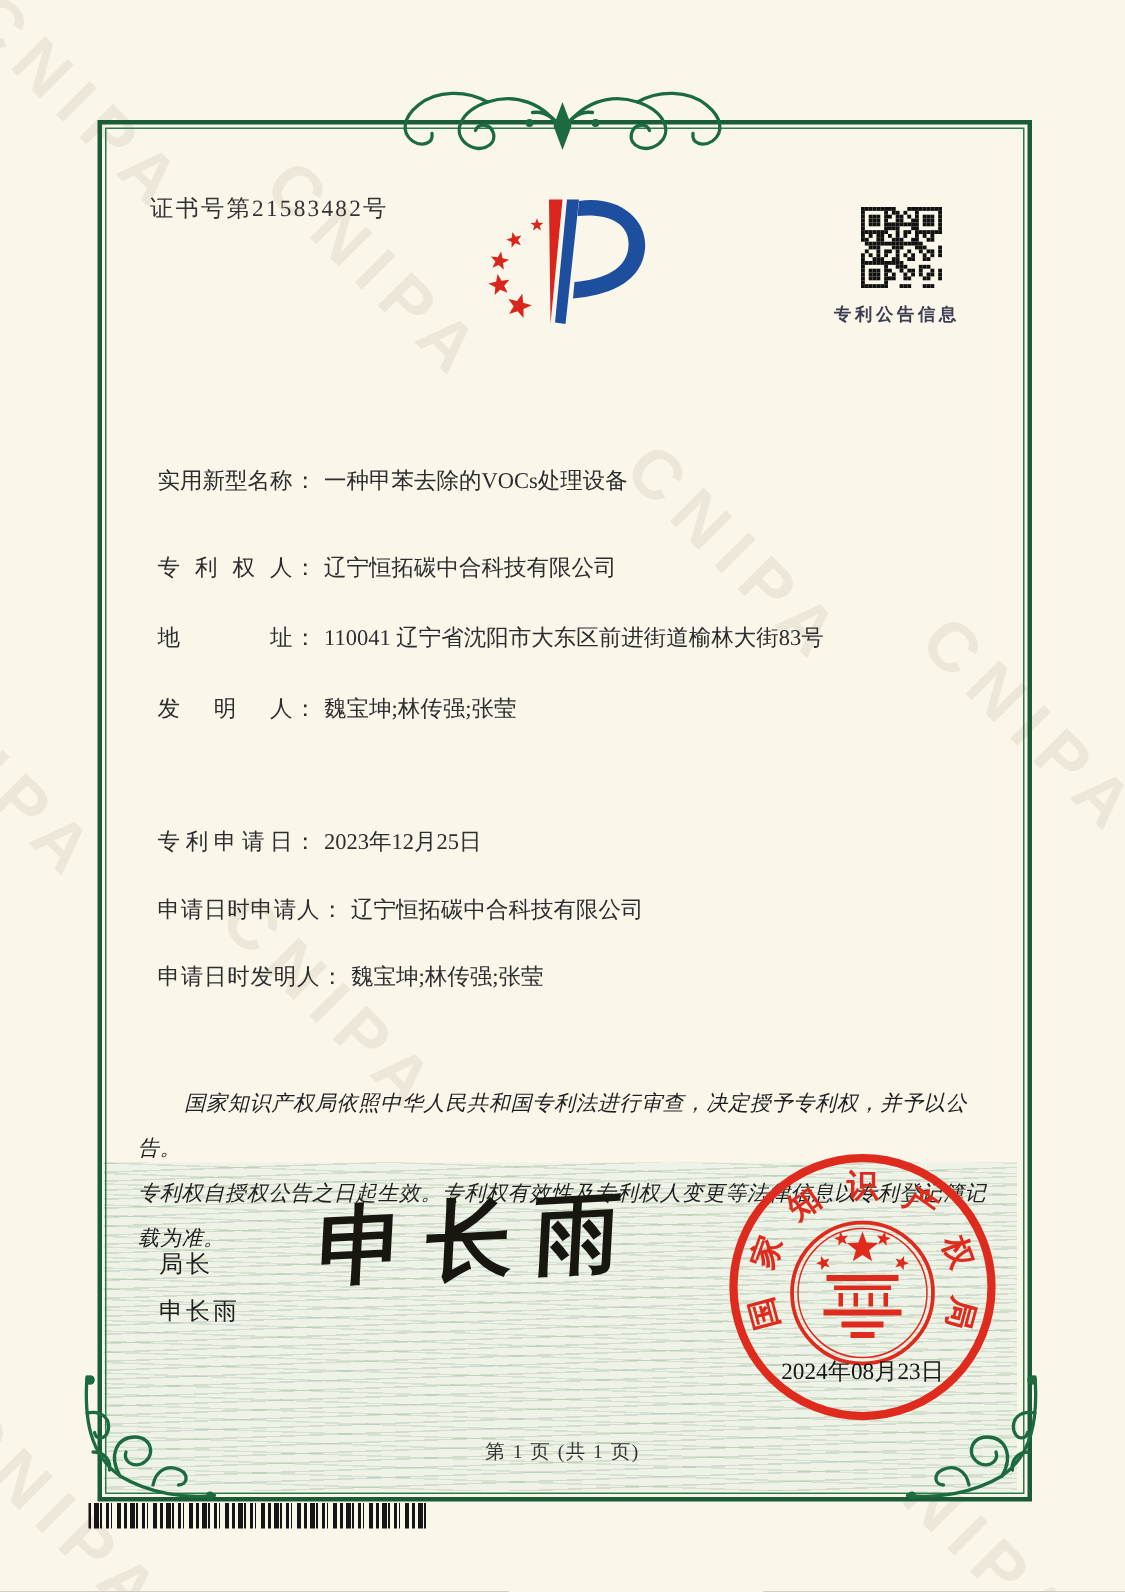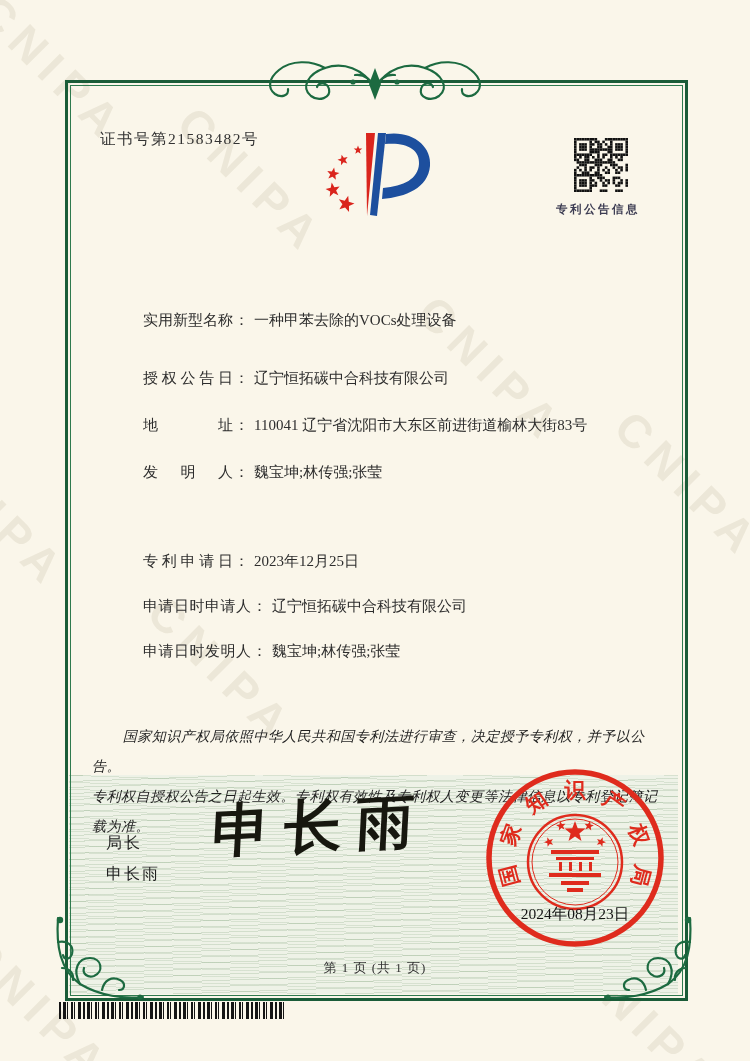--- a/index.html
+++ b/index.html
@@ -35,21 +35,21 @@
   
   .cert-no{position:absolute;left:100px;top:129px;font-size:15.5px;letter-spacing:1.5px;color:#333;}
   .logo{position:absolute;left:318px;top:128px;width:120px;height:92px;}
   .qr{position:absolute;left:574px;top:138px;width:54px;height:54px;}
   .qr-label{position:absolute;left:556px;top:202px;width:94px;text-align:left;
             font-size:11.5px;letter-spacing:2.5px;color:#3C3C52;font-weight:bold;}
   .title{position:absolute;left:0;top:218px;width:750px;text-align:center;margin:0;
          font-size:35px;font-weight:bold;letter-spacing:6px;color:#121212;}
   
   .row{position:absolute;left:105px;width:562px;font-size:15px;color:var(--ink);white-space:nowrap;}
-  .jlabel{display:inline-block;width:90px;text-align:justify;text-align-last:justify;vertical-align:top;margin-left:38px;}
+  .jlabel{display:inline-block;width:90px;text-align:justify;text-align-last:justify;vertical-align:top;}
   .jlabel.wide{width:108px;text-align:right;text-align-last:justify;}
   .colon{margin:0 5px 0 1px;}
   .col2{position:absolute;left:292px;top:0;}
   .r0{top:311px}.r1{top:369px}.r2{top:416px}.r3{top:463px}
   .r4{top:510px}.r5{top:552px}.r6{top:597px}.r7{top:642px}
   
   .statement{position:absolute;left:92px;top:722px;width:572px;font-size:14px;
              font-style:italic;line-height:30px;color:#1F1F1F;letter-spacing:0.5px;}
   .statement .l1{text-indent:2.2em;}
   
@@ -404,21 +404,21 @@
         </g>
       </svg>
   </div>
   <div class="qr-label">专利公告信息</div>
 
 
   <div class="row r0">
     <span class="jlabel">实用新型名称</span><span class="colon">：</span><span class="fvalue">一种甲苯去除的VOCs处理设备</span>
   </div>
   <div class="row r1">
-    <span class="jlabel">授权公告日</span><span class="colon">：</span><span class="fvalue">辽宁恒拓碳中合科技有限公司</span>
+    <span class="jlabel">专利权人</span><span class="colon">：</span><span class="fvalue">辽宁恒拓碳中合科技有限公司</span>
   </div>
   <div class="row r2">
     <span class="jlabel">地址</span><span class="colon">：</span><span class="fvalue">110041 辽宁省沈阳市大东区前进街道榆林大街83号</span>
   </div>
   <div class="row r3">
     <span class="jlabel">发明人</span><span class="colon">：</span><span class="fvalue">魏宝坤;林传强;张莹</span>
   </div>
   <div class="row r5">
     <span class="jlabel">专利申请日</span><span class="colon">：</span><span class="fvalue">2023年12月25日</span>
   </div>

